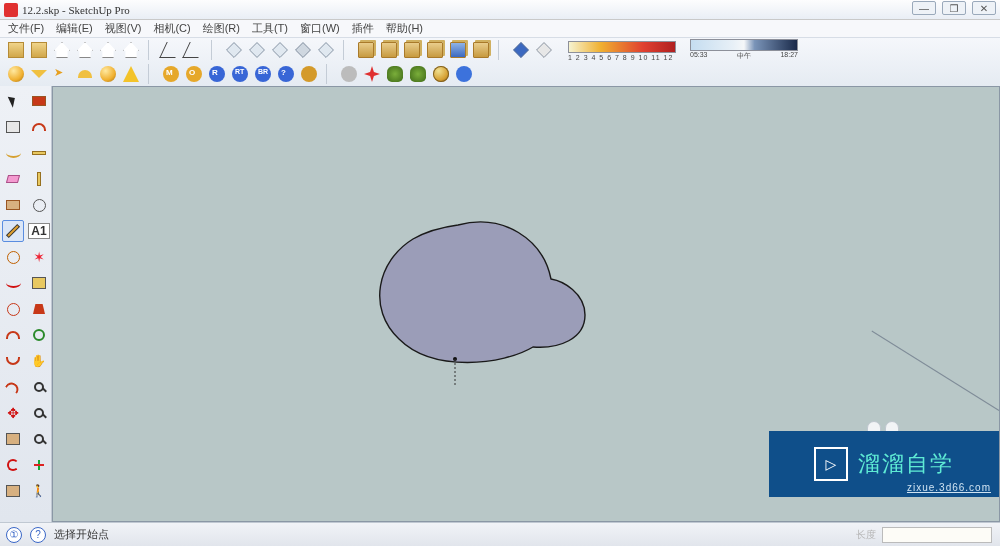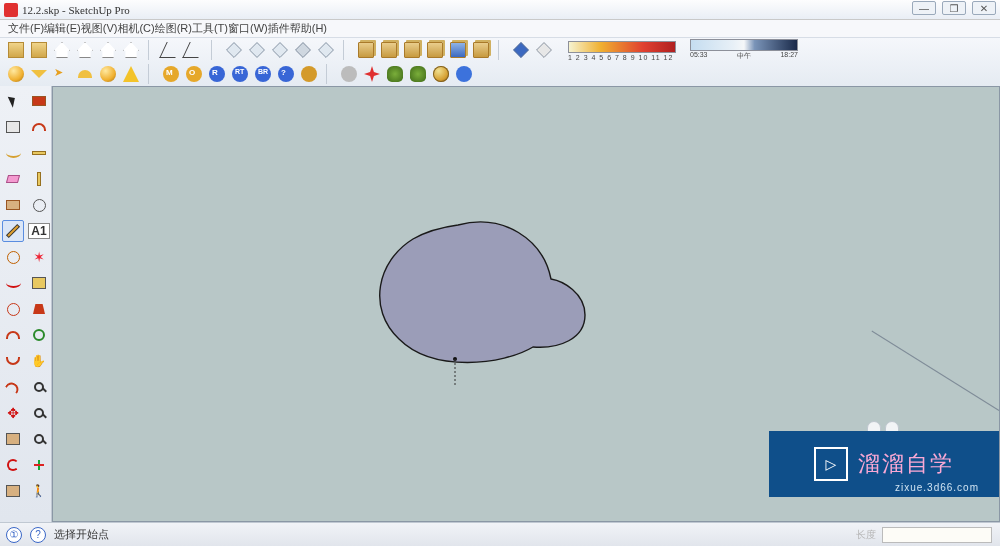--- a/index.html
+++ b/index.html
@@ -6,21 +6,21 @@
     body { width: 1000px; height: 546px; overflow: hidden; background: #fff; font-size: 11px; position: relative; }
 
     
     .title-bar { height: 20px; background: linear-gradient(#fdfdfe,#e9eef5); display: flex; align-items: center; padding: 0 4px; border-bottom: 1px solid #c9c9c9; }
     .title-bar .app-icon { width: 14px; height: 14px; background: #e03030; border-radius: 2px; margin-right: 4px; }
     .title-bar .title-text { color: #333; font-family: Liberation Serif, serif; }
     .win-controls { position: absolute; right: 4px; top: 1px; display: flex; gap: 6px; }
     .win-btn { width: 24px; height: 14px; border: 1px solid #9aa9bb; border-radius: 2px; background: #eef2f7; display:flex; align-items:center; justify-content:center; font-size:10px; color:#555; }
 
     
-    .menu-bar { height: 18px; display: flex; align-items: center; padding: 0 8px; background: #f7f8fb; border-bottom: 1px solid #d7dde6; }
+    .menu-bar { height: 18px; display: flex; align-items: center; gap: 12px; padding: 0 8px; background: #f7f8fb; border-bottom: 1px solid #d7dde6; }
     .menu-item { color: #444; cursor: default; }
 
     
     .toolbar-rows { background: linear-gradient(#f5f7fb,#e5ebf2); border-bottom: 1px solid #c4ccd6; }
     .toolbar-row { height: 24px; display: flex; align-items: center; padding: 0 6px; gap: 3px; }
     .tb-group-sep { width: 6px; height: 20px; border-left: 1px solid #c4ccd6; margin: 0 4px; }
     .tb-btn { width: 20px; height: 20px; display: flex; align-items: center; justify-content: center; border-radius: 2px; }
     .ico { width: 16px; height: 16px; display:inline-block; }
 
     .ico-box { background: linear-gradient(#f0d48a,#d1a74a); border:1px solid #b58b36; }
@@ -86,22 +86,22 @@
     
     .status-bar { position:absolute; left:0; right:0; bottom:0; height:24px; background:linear-gradient(#f1f3f7,#e1e5ec); border-top:1px solid #c0c8d2; display:flex; align-items:center; padding:0 6px; gap:8px; }
     .sb-circ { width:16px;height:16px;border:1px solid #3a67c7;border-radius:50%;display:flex;align-items:center;justify-content:center;font-size:10px;color:#3a67c7;background:#fff; }
     .sb-text { color:#333; }
     .sb-right-box { position:absolute; right:8px; bottom:3px; width:110px; height:16px; background:#fdfcf7; border:1px solid #bbb; }
     .sb-right-lbl { position:absolute; right:124px; bottom:4px; color:#b4b4b4; font-size:10px; }
 
     
     .watermark { position:absolute; right:0; bottom:24px; width:230px; height:66px; background:#0f4f8a; display:flex; align-items:center; justify-content:center; gap:10px; }
     .wm-logo { width:34px;height:34px;border:2px solid #fff;display:flex;align-items:center;justify-content:center;color:#fff;font-size:14px;}
-    .wm-text { color:#f9a8d4; font-size:22px; letter-spacing:2px; }
-    .wm-sub { position:absolute; right:20px; bottom:4px; color:#cfe3f2; font-size:10px; letter-spacing:1px; }
+    .wm-text { color:#5eead4; font-size:22px; letter-spacing:2px; }
+    .wm-sub { position:absolute; right:8px; bottom:4px; color:#cfe3f2; font-size:10px; letter-spacing:1px;text-decoration:underline; }
 
     .person { position:absolute; right:100px; bottom:86px; display:flex; gap:4px; }
     .person div{ width:14px;height:14px;border-radius:50% 50% 0 0;background:#f2f4f6;border:1px solid #bfc7cf;}
   </style>
 </head>
 <body>
 
 <div class="title-bar">
   <div class="app-icon"></div>
   <span class="title-text">12.2.skp</span>

